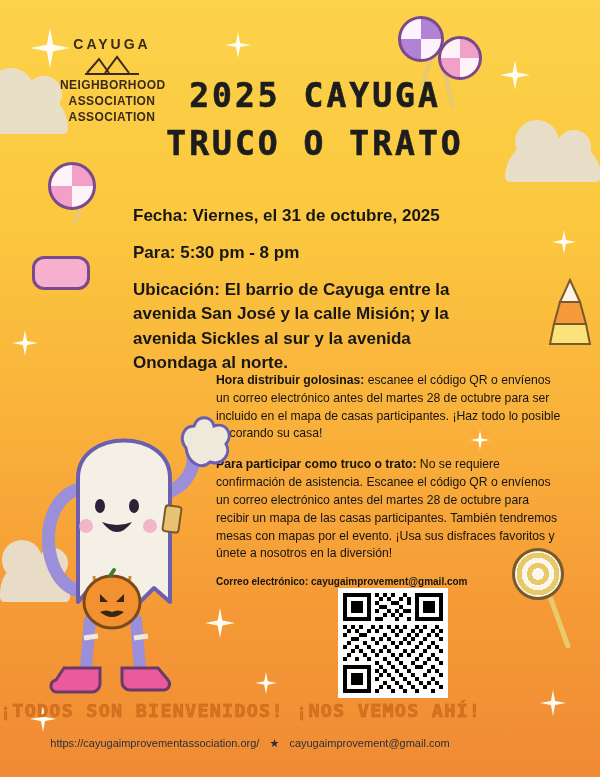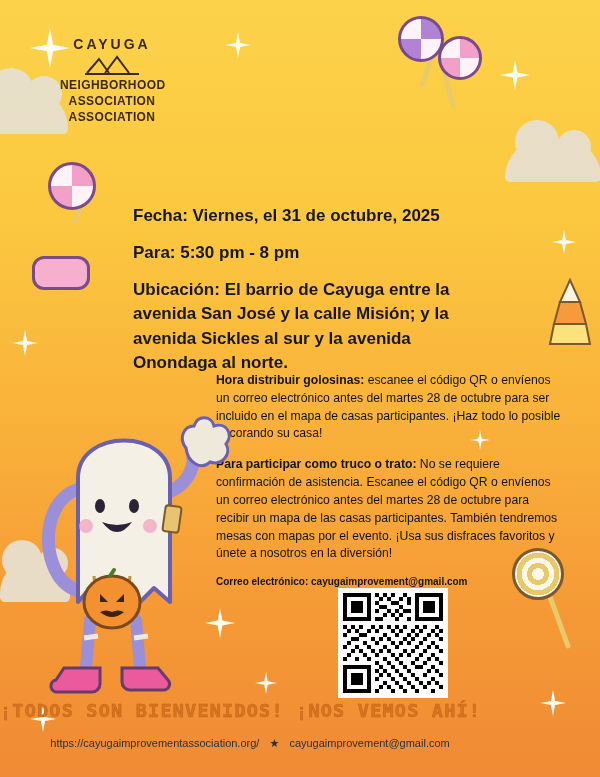--- a/index.html
+++ b/index.html
@@ -269,20 +269,24 @@
         <path d="M2 20 L14 6 L24 20" fill="none" stroke="#3b2a1a" stroke-width="2"></path>
         <path d="M20 20 L32 4 L44 20" fill="none" stroke="#3b2a1a" stroke-width="2"></path>
         <path d="M0 21 H54" stroke="#3b2a1a" stroke-width="2"></path>
       </svg>
     </div>
     <div class="logo-text">NEIGHBORHOOD</div>
     <div class="logo-text">ASSOCIATION</div>
     <div class="logo-text">ASSOCIATION</div>
   </div>
 
+  <div class="title-block">
+    <div class="title-line">2025 CAYUGA</div>
+    <div class="title-line">TRUCO O TRATO</div>
+  </div>
 
   <div class="details">
     <div class="detail-line">
       <span class="lbl">Fecha:</span><span> Viernes, el 31 de octubre, 2025</span>
     </div>
     <div class="detail-line">
       <span class="lbl">Para:</span><span> 5:30 pm - 8 pm</span>
     </div>
     <div class="detail-line">
       <span class="lbl">Ubicación:</span><span> El barrio de Cayuga entre la avenida San José y la calle Misión; y la avenida Sickles al sur y la avenida Onondaga al norte.</span>

